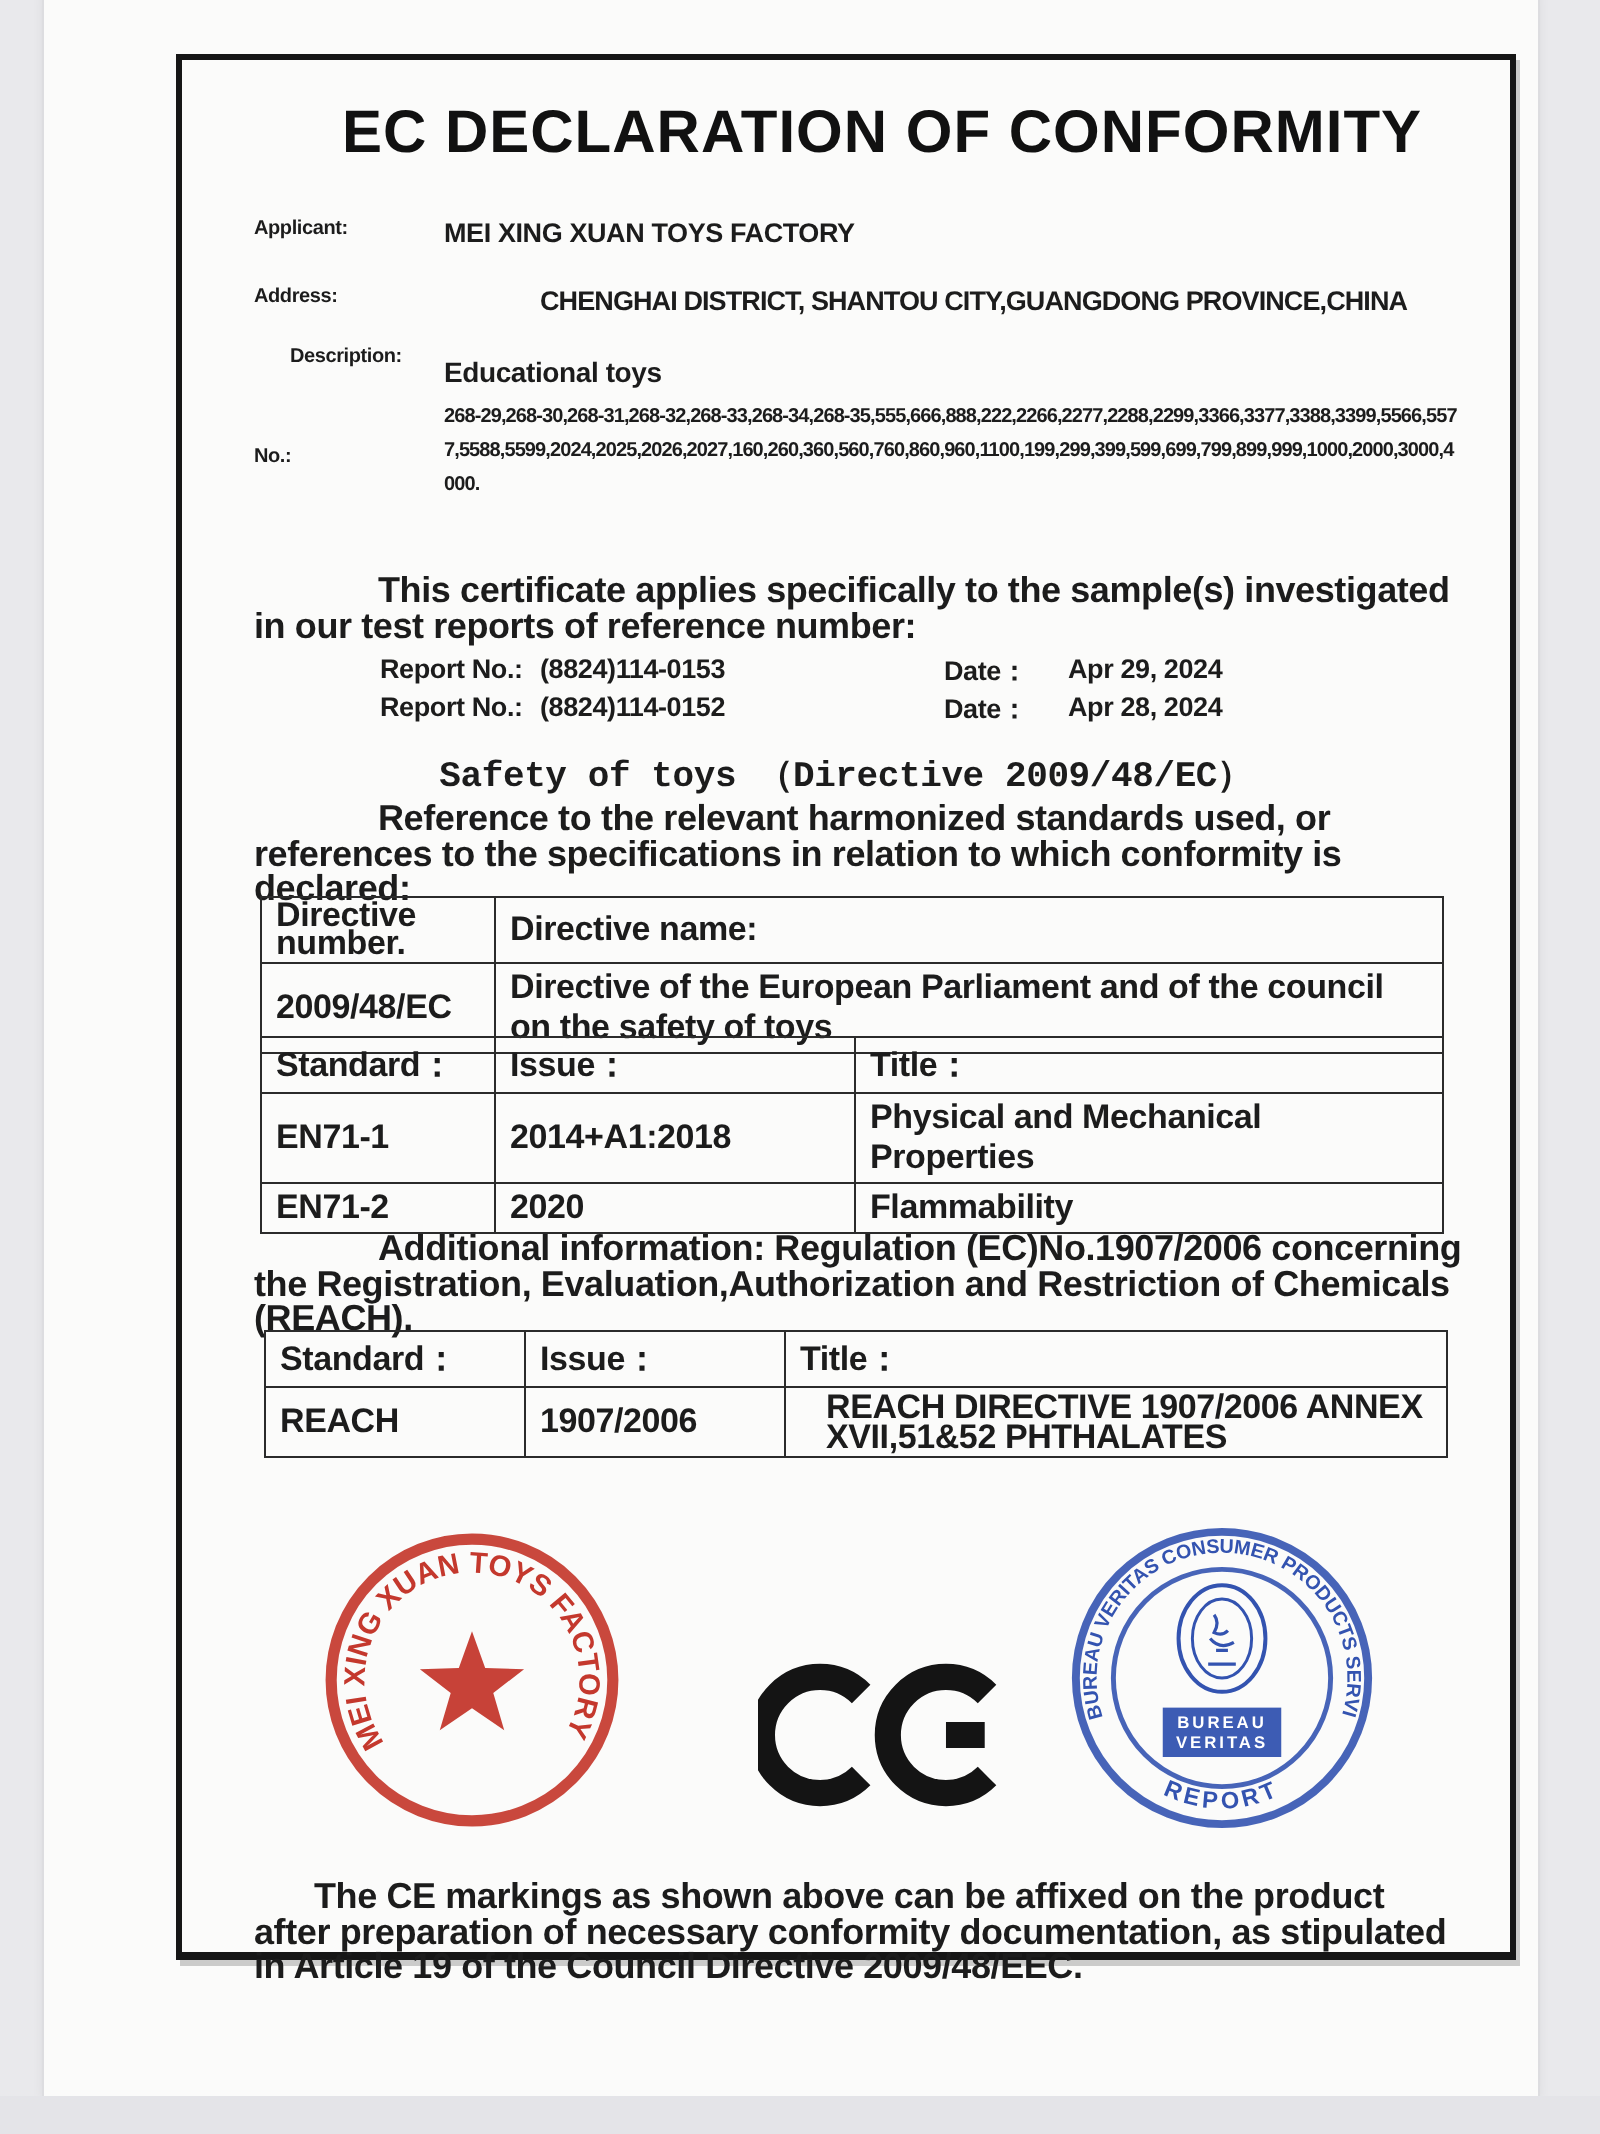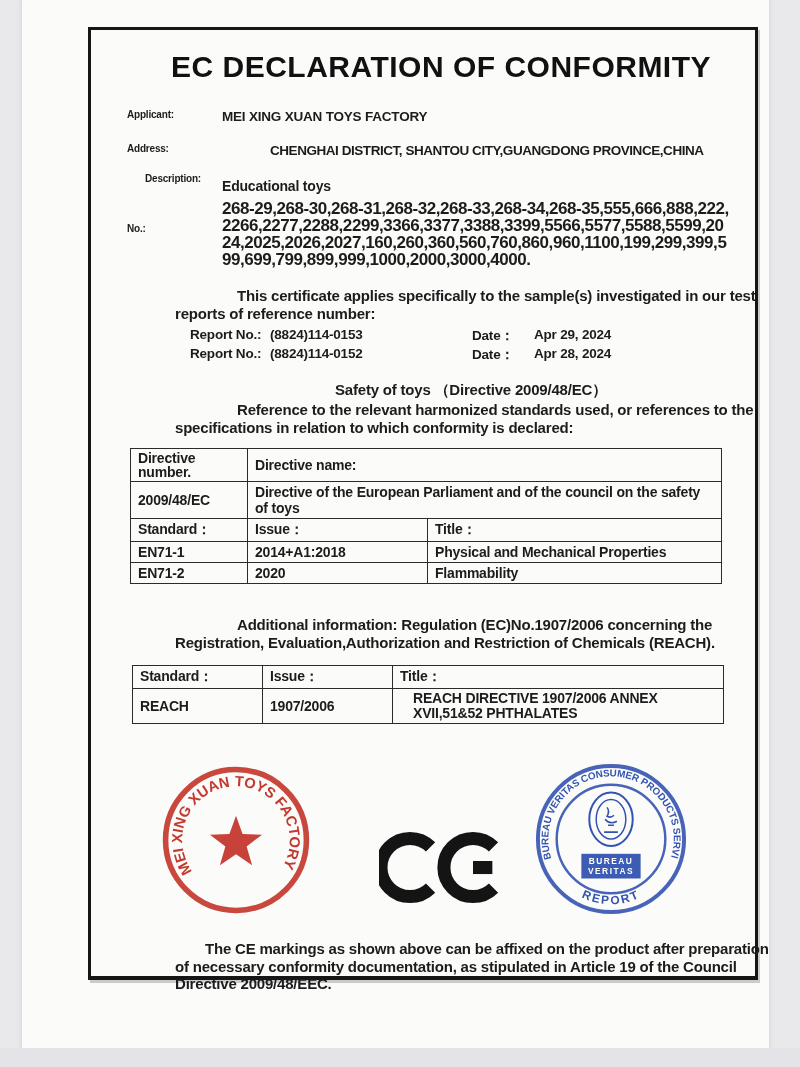--- a/index.html
+++ b/index.html
@@ -23,27 +23,27 @@
   }
   .abs { position:absolute; color:#1c1c1c; }
   .b { font-weight:bold; letter-spacing:-0.2px; }
   .title {
     left:66px; top:56px; width:670px; text-align:center;
     font-size:30px; font-weight:800; letter-spacing:0.5px; color:#111;padding-left:36px;
   }
   .lbl { font-size:10px; }
   .val { font-size:13.5px; }
   .nos {
-    font-size:17px; line-height:17px; word-break:break-all; letter-spacing:-0.45px;
-  }
-  .para { font-size:15px; line-height:17.5px;margin-left:48px; }
-  .center { text-align:center; }
+    font-size:10px; line-height:17px; word-break:break-all; letter-spacing:-0.45px;
+  }
+  .para { font-size:18px; line-height:17.5px; }
+  .center { text-align:center;font-family:Liberation Mono, monospace; }
   table { border-collapse:collapse; table-layout:fixed; width:100%; }
   td, th {
-    border:1.5px solid #2b2b2b; font-size:14px; font-weight:bold;
+    border:1.5px solid #2b2b2b; font-size:17px; font-weight:bold;
     color:#1c1c1c; text-align:left; padding:2px 7px; vertical-align:middle;
     letter-spacing:-0.2px; overflow:hidden;
   }
   .t1 { left:108px; top:454px; width:592px; }
   .t2 { left:108px; top:524px; width:592px; }
   .t3 { left:110px; top:671px; width:592px; }
   .row20 td { height:20px; }
   .stamp { position:absolute; }
 </style>
 </head>

